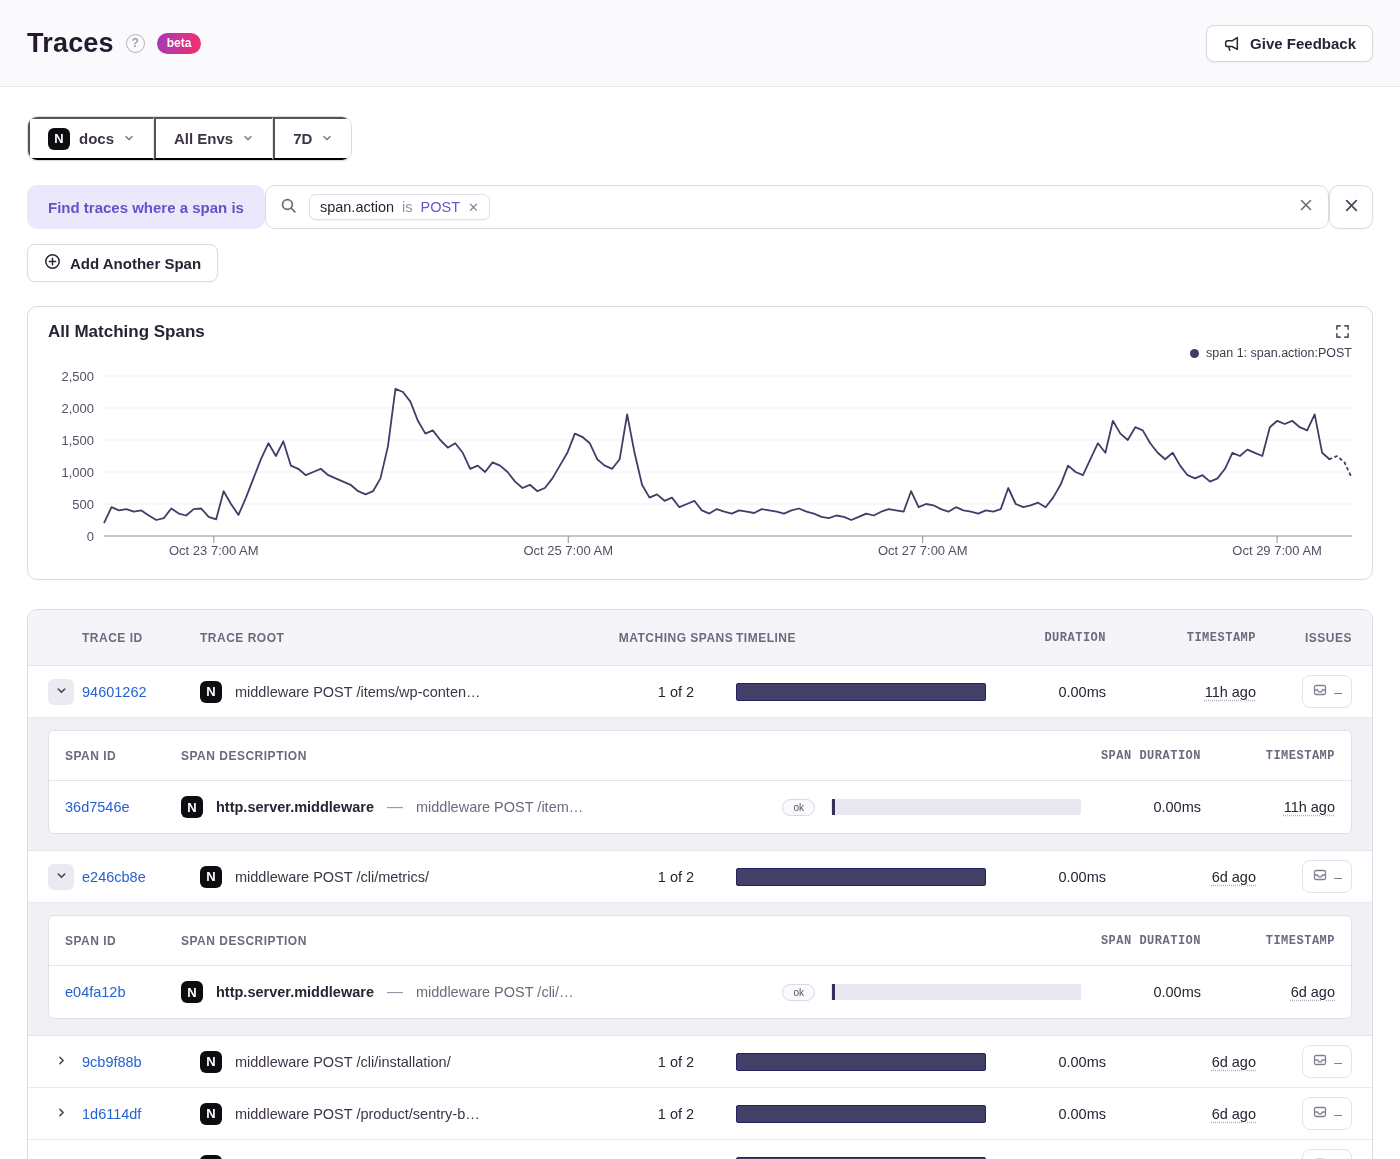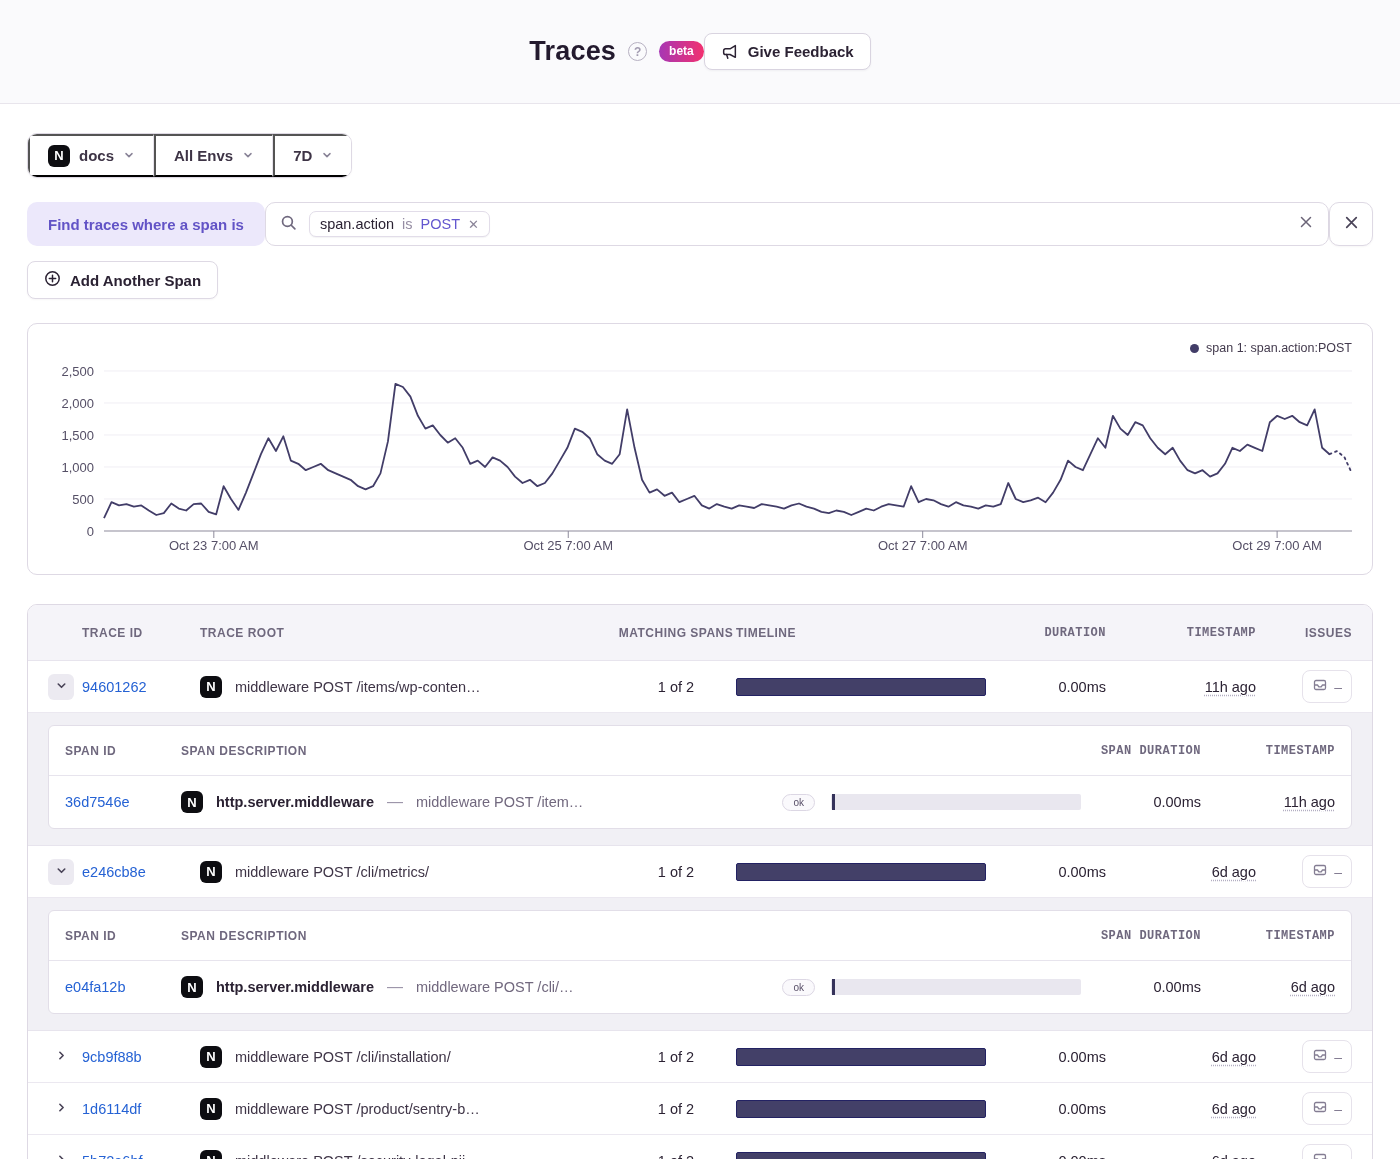--- a/index.html
+++ b/index.html
@@ -1,21 +1,21 @@
 <!DOCTYPE html>
 <html><head>
 <meta charset="utf-8">
 <style>
   * { margin:0; padding:0; box-sizing:border-box; }
   html,body { width:1400px; height:1159px; overflow:hidden; background:#fff;
     font-family:"Liberation Sans", sans-serif; color:#3e3446; }
 
   
-  .topbar { height:104px; background:#fafafc; border-bottom:1px solid #e8e5ec;
-    display:flex; align-items:center; justify-content:center; padding:0 27px; }
+  .topbar { height:87px; background:#fafafc; border-bottom:1px solid #e8e5ec;
+    display:flex; align-items:center; justify-content:space-between; padding:0 27px; }
   .title-wrap { display:flex; align-items:center; gap:12px; }
   .page-title { font-size:27px; font-weight:700; color:#231a2e; letter-spacing:.2px; }
   .help { width:19px; height:19px; border:1.5px solid #b7b1c2; color:#a29bb0; border-radius:50%;
     font-size:12px; font-weight:700; display:flex; align-items:center; justify-content:center; cursor:pointer; }
   .beta { background:linear-gradient(90deg,#a737b4,#f2306f); color:#fff; font-size:12px; font-weight:700;
     padding:3px 10px 4px; border-radius:999px; }
   .feedback { display:flex; align-items:center; gap:10px; background:#fff; border:1px solid #d9d4e0;
     border-radius:8px; padding:9px 16px; font-size:15px; font-weight:700; color:#2b2233;
     box-shadow:0 1px 2px rgba(40,30,60,.05); cursor:pointer; font-family:inherit; }
   .feedback svg { display:block; color:#2b2233; }
@@ -190,20 +190,26 @@
     <button class="add-span">
       <span><svg width="17" height="17" viewBox="0 0 16 16" fill="none" stroke="currentColor" stroke-width="1.4" stroke-linecap="round">
             <circle cx="8" cy="8" r="6.3"></circle>
             <path d="M8 5v6M5 8h6"></path>
           </svg></span>
       <span>Add Another Span</span>
     </button>
 
     
     <section class="chart-panel">
+      <div class="chart-head">
+        <div class="chart-title">All Matching Spans</div>
+        <button class="expand-btn"><svg width="15" height="15" viewBox="0 0 16 16" fill="none" stroke="currentColor" stroke-width="1.7" stroke-linecap="round" stroke-linejoin="round">
+              <path d="M2 5.5V2h3.5M10.5 2H14v3.5M14 10.5V14h-3.5M5.5 14H2v-3.5"></path>
+            </svg></button>
+      </div>
       <div class="legend">
         <span class="legend-dot"></span>
         <span>span 1: span.action:POST</span>
       </div>
       <div class="chart-body">
         <div class="ylabels" id="ylabels">
             <div class="ylabel" style="top: 160px;">0</div>
             <div class="ylabel" style="top: 128px;">500</div>
             <div class="ylabel" style="top: 96px;">1,000</div>
             <div class="ylabel" style="top: 64px;">1,500</div>

